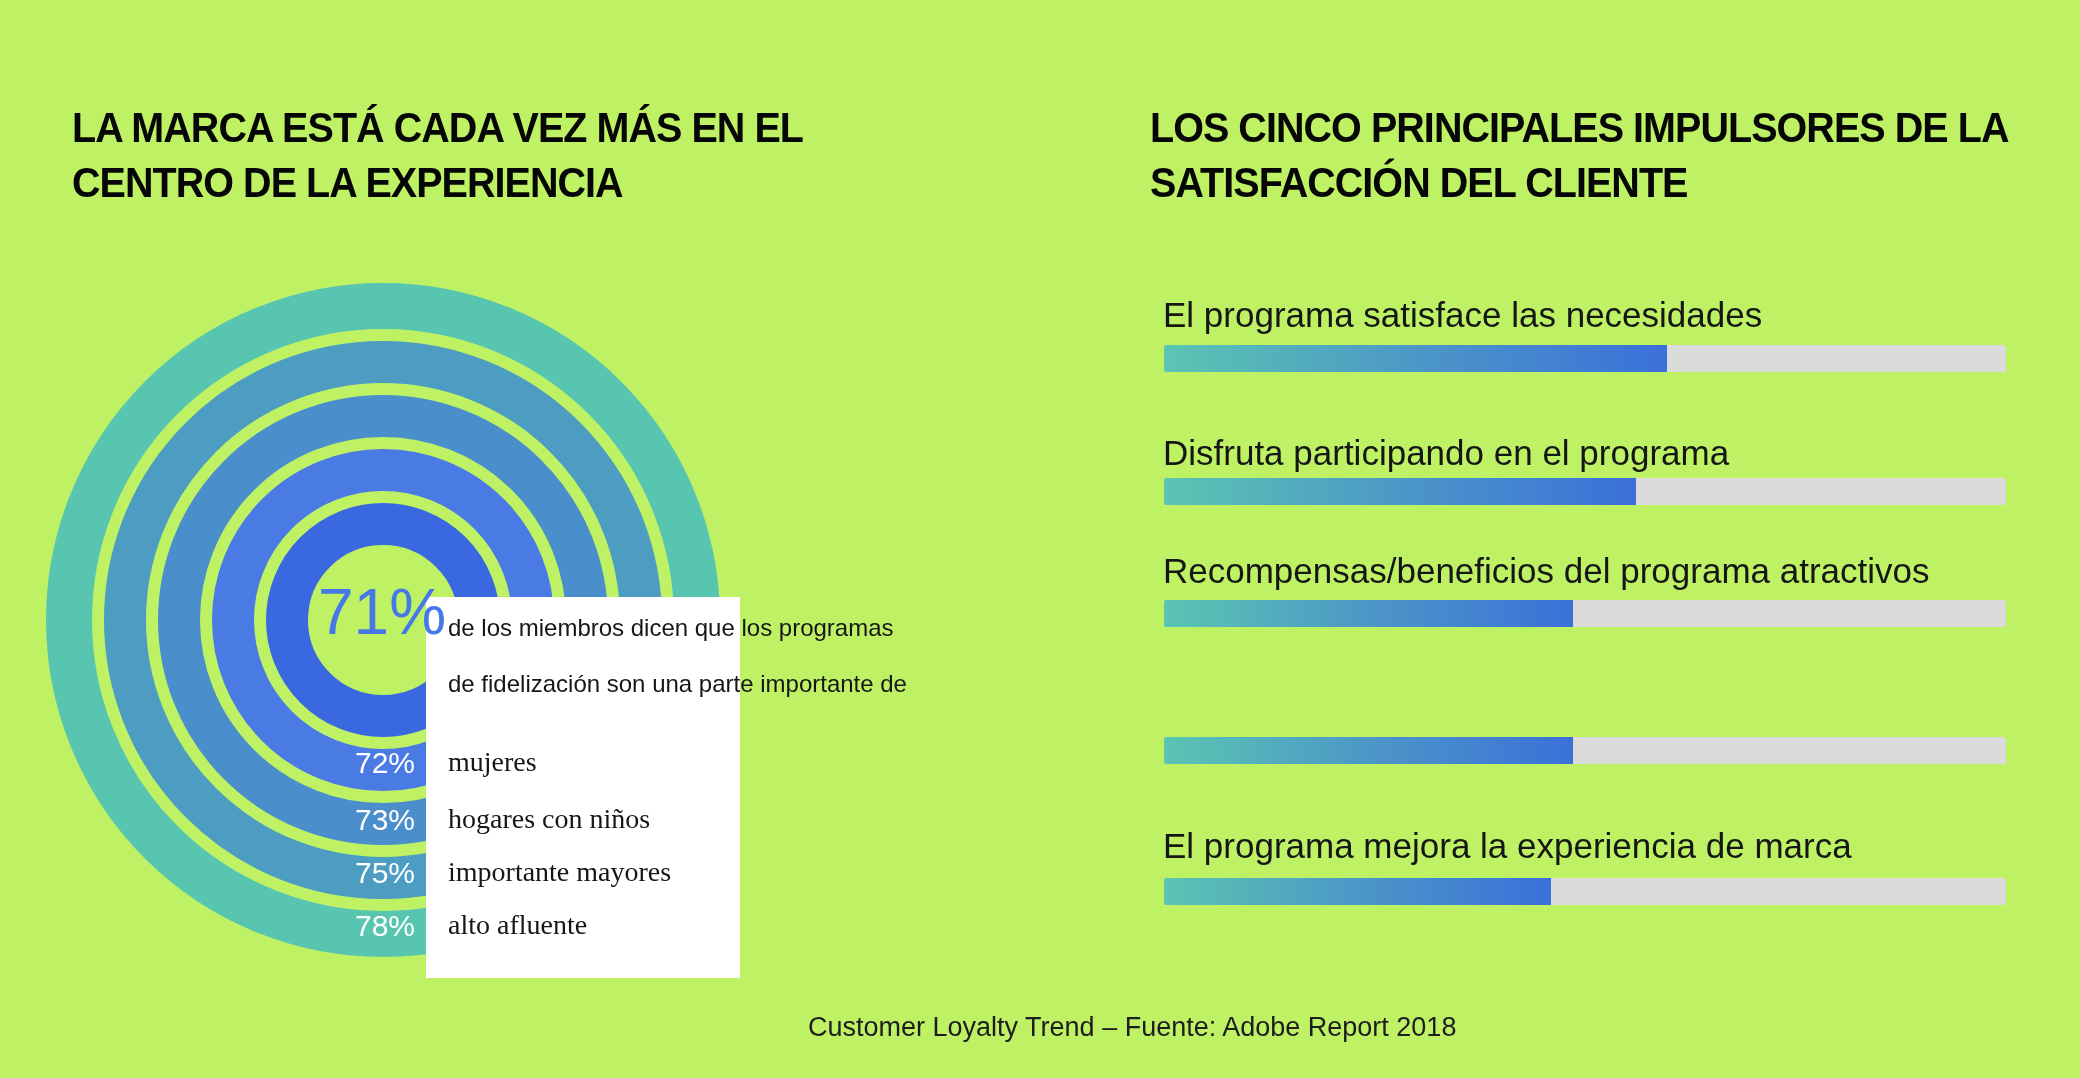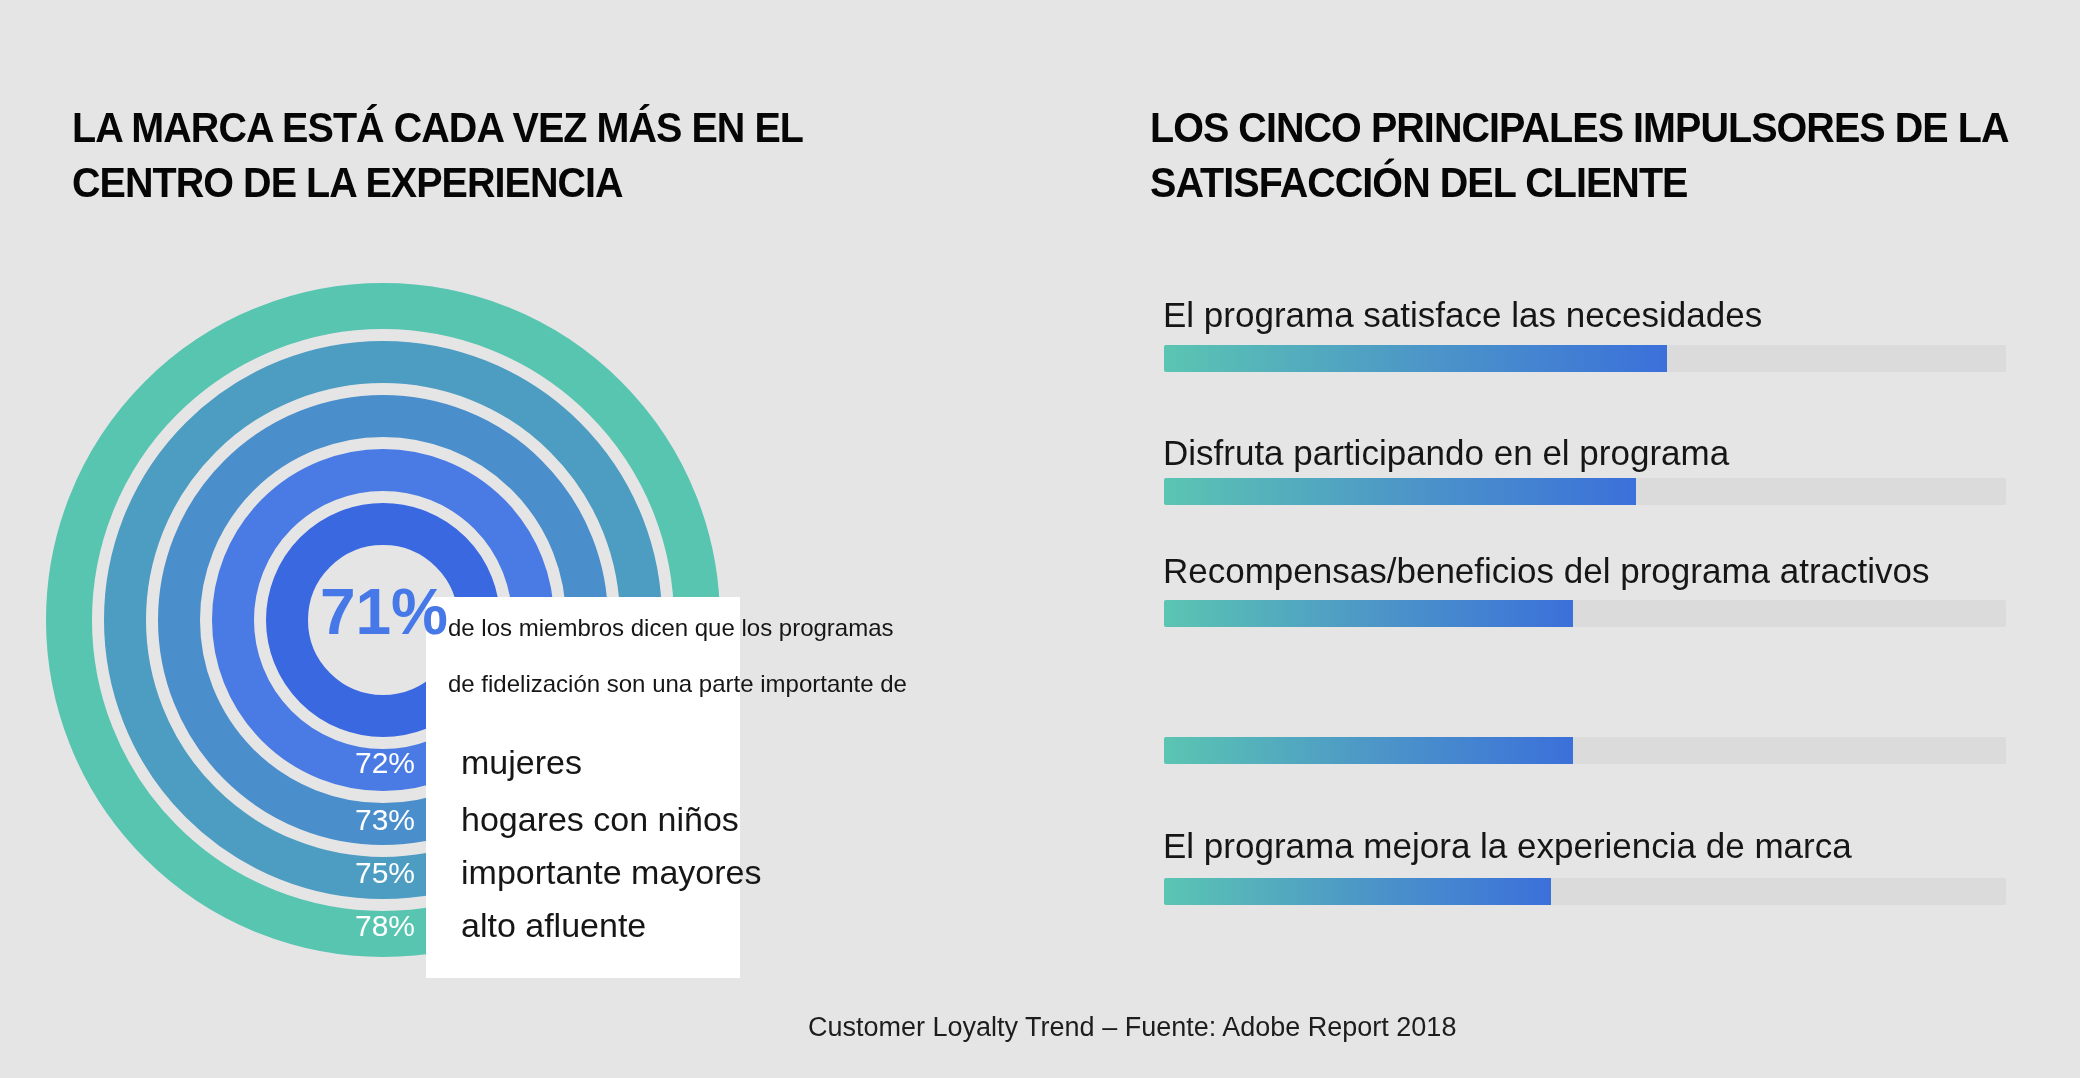--- a/index.html
+++ b/index.html
@@ -1,20 +1,20 @@
 <!DOCTYPE html>
 <html><head>
 <meta charset="utf-8">
 <style>
   html, body { margin: 0; padding: 0; background: #ffffff; }
   .canvas {
     position: relative;
     width: 2080px;
     height: 1078px;
-    background: #e5e5e5;
+    background: #bef264;
     font-family: "Liberation Sans", sans-serif;
     color: #111111;
     overflow: hidden;
   }
   .section-title {
     position: absolute;
     top: 100px;
     font-weight: 700;
     font-size: 42px;
     line-height: 55px;
@@ -31,42 +31,43 @@
   .rings-svg text {
     font-family: "Liberation Sans", sans-serif;
     font-size: 30px;
     fill: #ffffff;
   }
 
   .stat-value {
     position: absolute;
     left: 316px; top: 580px;
     width: 132px;
-    text-align: right;
+    text-align: center;
     font-size: 64px;
     line-height: 64px;
-    font-weight: 700;
+    font-weight: 400;
     white-space: nowrap;
   }
   .stat-text {
     position: absolute;
     left: 448px; top: 600px;
     width: 700px;
     font-size: 24px;
     line-height: 56px;
     color: #161616;
   }
   .ring-cat-label {
     position: absolute;
-    left: 461px;
+    left: 448px;
     height: 44px;
     line-height: 44px;
-    font-size: 34px;
+    font-size: 28px;
     color: #161616;
     white-space: nowrap;
+    font-family: Liberation Serif, serif;
   }
 
   .driver-label {
     position: absolute;
     left: 1163px;
     width: 900px;
     font-size: 35px;
     line-height: 46px;
     color: #161616;
     white-space: nowrap;

